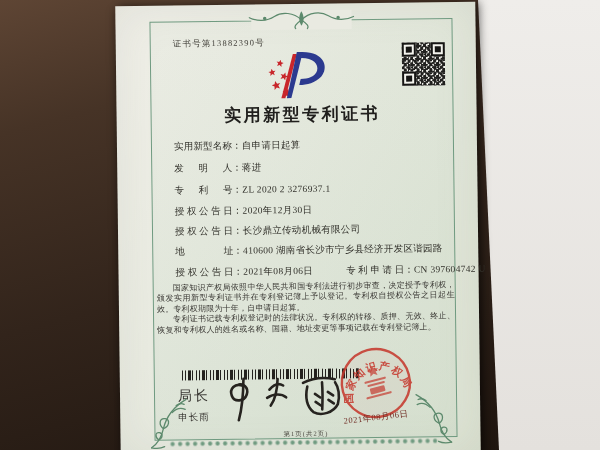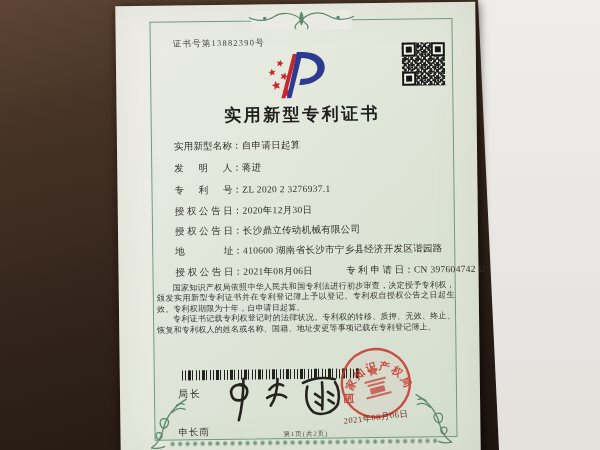--- a/index.html
+++ b/index.html
@@ -32,22 +32,22 @@
   .flabel{display:inline-block;width:58px;text-align:justify;text-align-last:justify;}
   .fval{letter-spacing:.3px;}
   .frow2 .pair+.pair{margin-left:33px;}
   .paras{position:absolute;left:38px;top:278px;width:298px;font-size:8px;line-height:10.4px;
     color:#3a3834;text-align:justify;}
   .paras p{margin:0;text-indent:2em;letter-spacing:.2px;}
   .barcode{position:absolute;left:62px;top:365px;width:177px;height:10px;background:
     repeating-linear-gradient(90deg,#23211d 0 1.5px,rgba(0,0,0,0) 1.5px 3px,#23211d 3px 3.8px,
     rgba(0,0,0,0) 3.8px 6.6px,#23211d 6.6px 9px,rgba(0,0,0,0) 9px 10.4px,#23211d 10.4px 11.2px,
     rgba(0,0,0,0) 11.2px 14px);}
-  .signer-title{position:absolute;left:58px;top:382px;font-size:10px;color:#3a3834;letter-spacing:2px;font-family:Liberation Serif, serif;}
-  .signer-name{position:absolute;left:58px;top:421px;font-size:9.5px;color:#3a3834;letter-spacing:1px;}
+  .signer-title{position:absolute;left:58px;top:382px;font-size:14px;color:#3a3834;letter-spacing:2px;font-family:Liberation Serif, serif;}
+  .signer-name{position:absolute;left:58px;top:406px;font-size:9.5px;color:#3a3834;letter-spacing:1px;}
   .signature{position:absolute;left:102px;top:366px;width:132px;height:52px;transform:rotate(-4deg);}
   .seal{position:absolute;left:214px;top:339px;width:84px;height:84px;}
   .footer-page{position:absolute;left:34px;right:23px;top:426px;text-align:center;
     font-size:6.5px;color:#4a4840;letter-spacing:1px;}
   .band{position:absolute;left:48px;right:43px;top:434px;height:9px;
     background-image:radial-gradient(circle at 4px 4.5px,#6f9a80 1.1px,rgba(111,154,128,.55) 2px,rgba(0,0,0,0) 2.8px);
     background-size:7.5px 9px;}
   .corner{position:absolute;width:40px;height:54px;}
   .corner-bl{left:28px;top:392px;}
   .corner-br{left:294px;top:390px;transform:scaleX(-1);}

